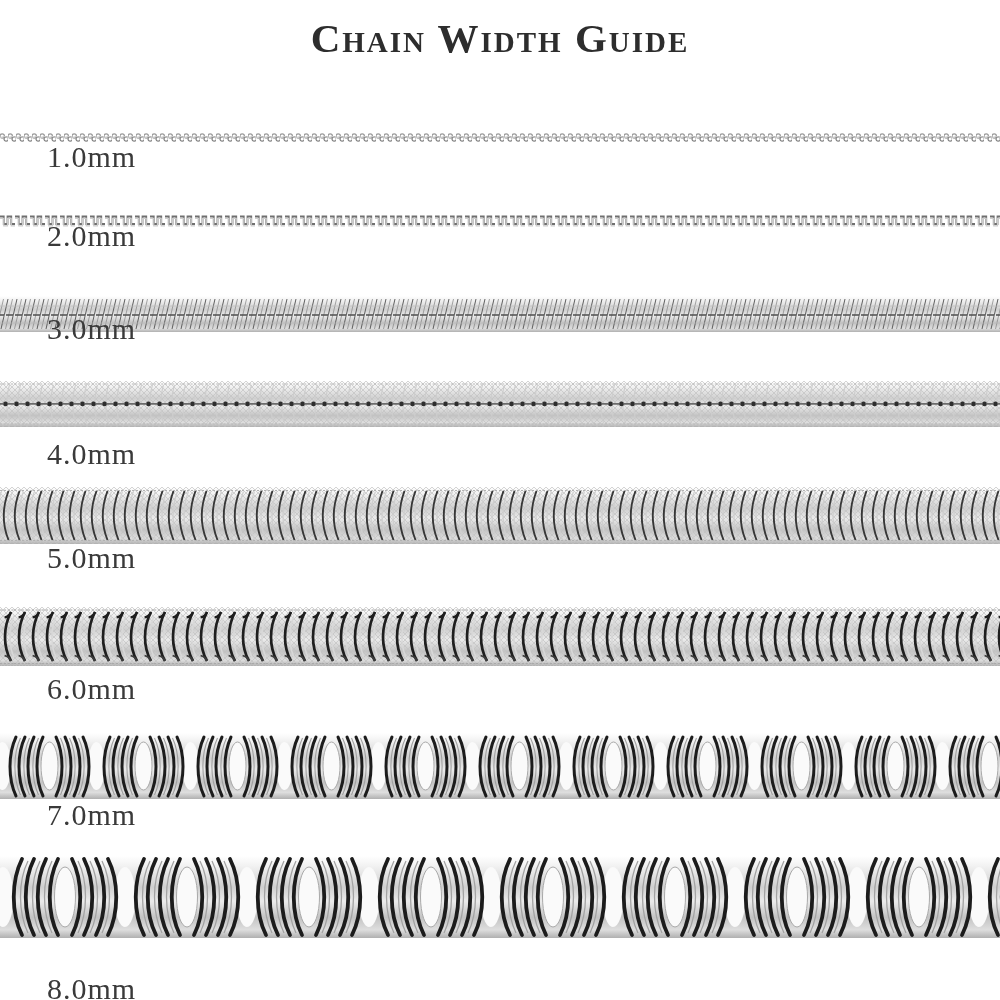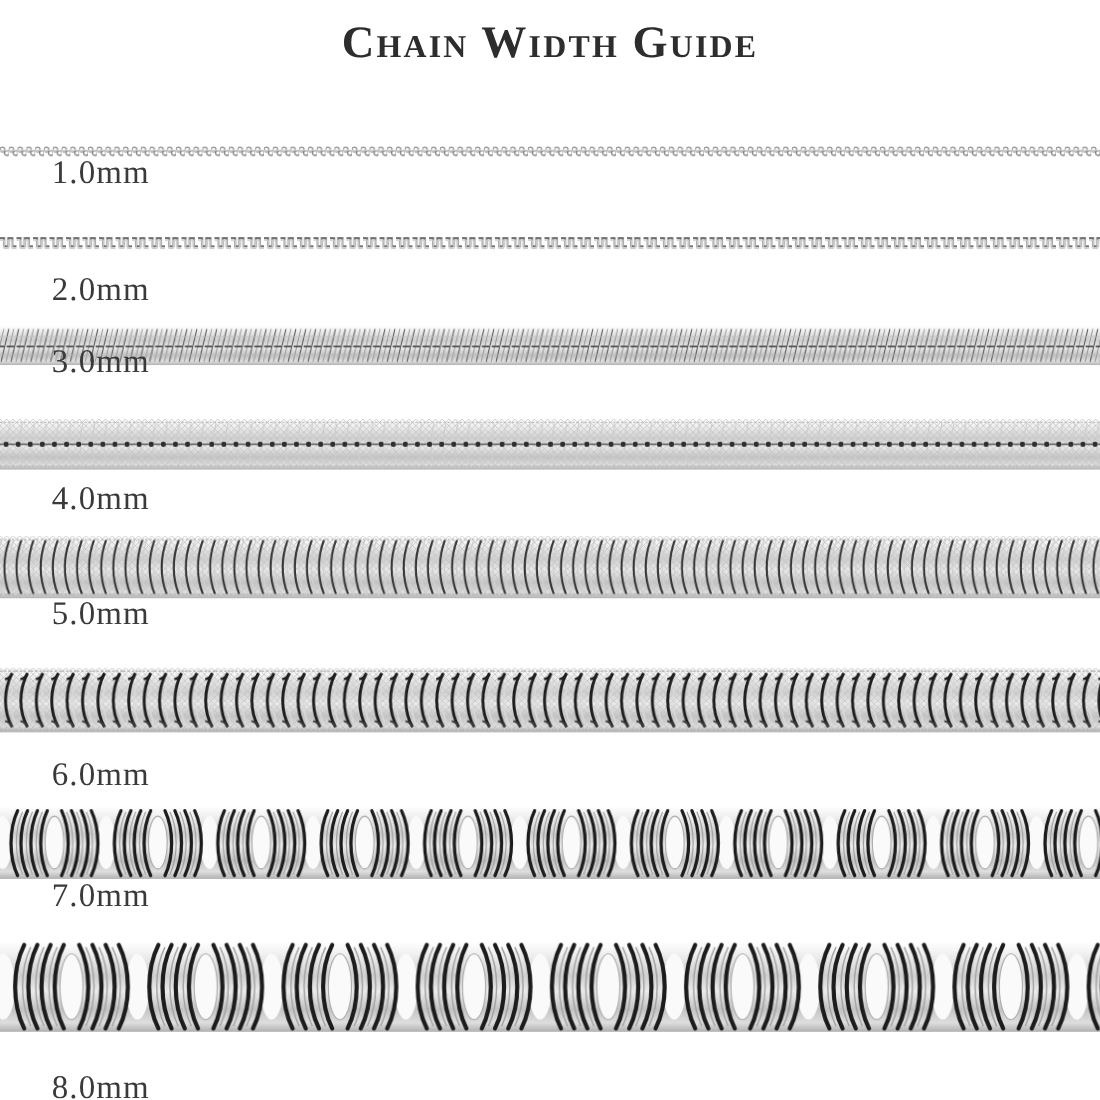--- a/index.html
+++ b/index.html
@@ -129,21 +129,21 @@
   <h1 class="title">Chain Width Guide</h1>
 
   <svg class="chain" style="top:131px;height:13px" viewBox="0 0 1000 13" preserveAspectRatio="none">
     <rect width="1000" height="13" fill="url(#p-box1)"></rect>
   </svg>
   <div class="size-label" style="top:140px">1.0mm</div>
 
   <svg class="chain" style="top:211px;height:20px" viewBox="0 0 1000 20" preserveAspectRatio="none">
     <rect width="1000" height="20" fill="url(#p-box2)"></rect>
   </svg>
-  <div class="size-label" style="top:247px">2.0mm</div>
+  <div class="size-label" style="top:219px">2.0mm</div>
 
   <svg class="chain" style="top:296px;height:36px" viewBox="0 0 1000 36" preserveAspectRatio="none">
     <rect width="1000" height="36" fill="url(#sg)"></rect>
     <rect width="1000" height="36" fill="url(#p-snake3)"></rect>
   </svg>
   <div class="size-label" style="top:312px">3.0mm</div>
 
   <svg class="chain" style="top:381px;height:46px" viewBox="0 0 1000 46" preserveAspectRatio="none">
     <rect width="1000" height="46" fill="url(#sg)"></rect>
     <rect width="1000" height="46" fill="url(#p-mesh)"></rect>
@@ -156,21 +156,21 @@
     <rect width="1000" height="57" fill="url(#p-mesh)"></rect>
     <rect width="1000" height="57" fill="url(#p-snake5)"></rect>
   </svg>
   <div class="size-label" style="top:541px">5.0mm</div>
 
   <svg class="chain" style="top:607px;height:59px" viewBox="0 0 1000 59" preserveAspectRatio="none">
     <rect width="1000" height="59" fill="url(#sg)"></rect>
     <rect width="1000" height="59" fill="url(#p-mesh)"></rect>
     <rect width="1000" height="59" fill="url(#p-snake6)"></rect>
   </svg>
-  <div class="size-label" style="top:688px">6.0mm</div>
+  <div class="size-label" style="top:672px">6.0mm</div>
 
   <svg class="chain" style="top:731px;height:70px" viewBox="0 0 1000 70" preserveAspectRatio="none">
     <rect y="2" width="1000" height="66" fill="url(#sg)"></rect>
     <rect width="1000" height="70" fill="url(#p-rope7)"></rect>
   </svg>
   <div class="size-label" style="top:798px">7.0mm</div>
 
   <svg class="chain" style="top:853px;height:88px" viewBox="0 0 1000 88" preserveAspectRatio="none">
     <rect y="3" width="1000" height="82" fill="url(#sg)"></rect>
     <rect width="1000" height="88" fill="url(#p-rope8)"></rect>

